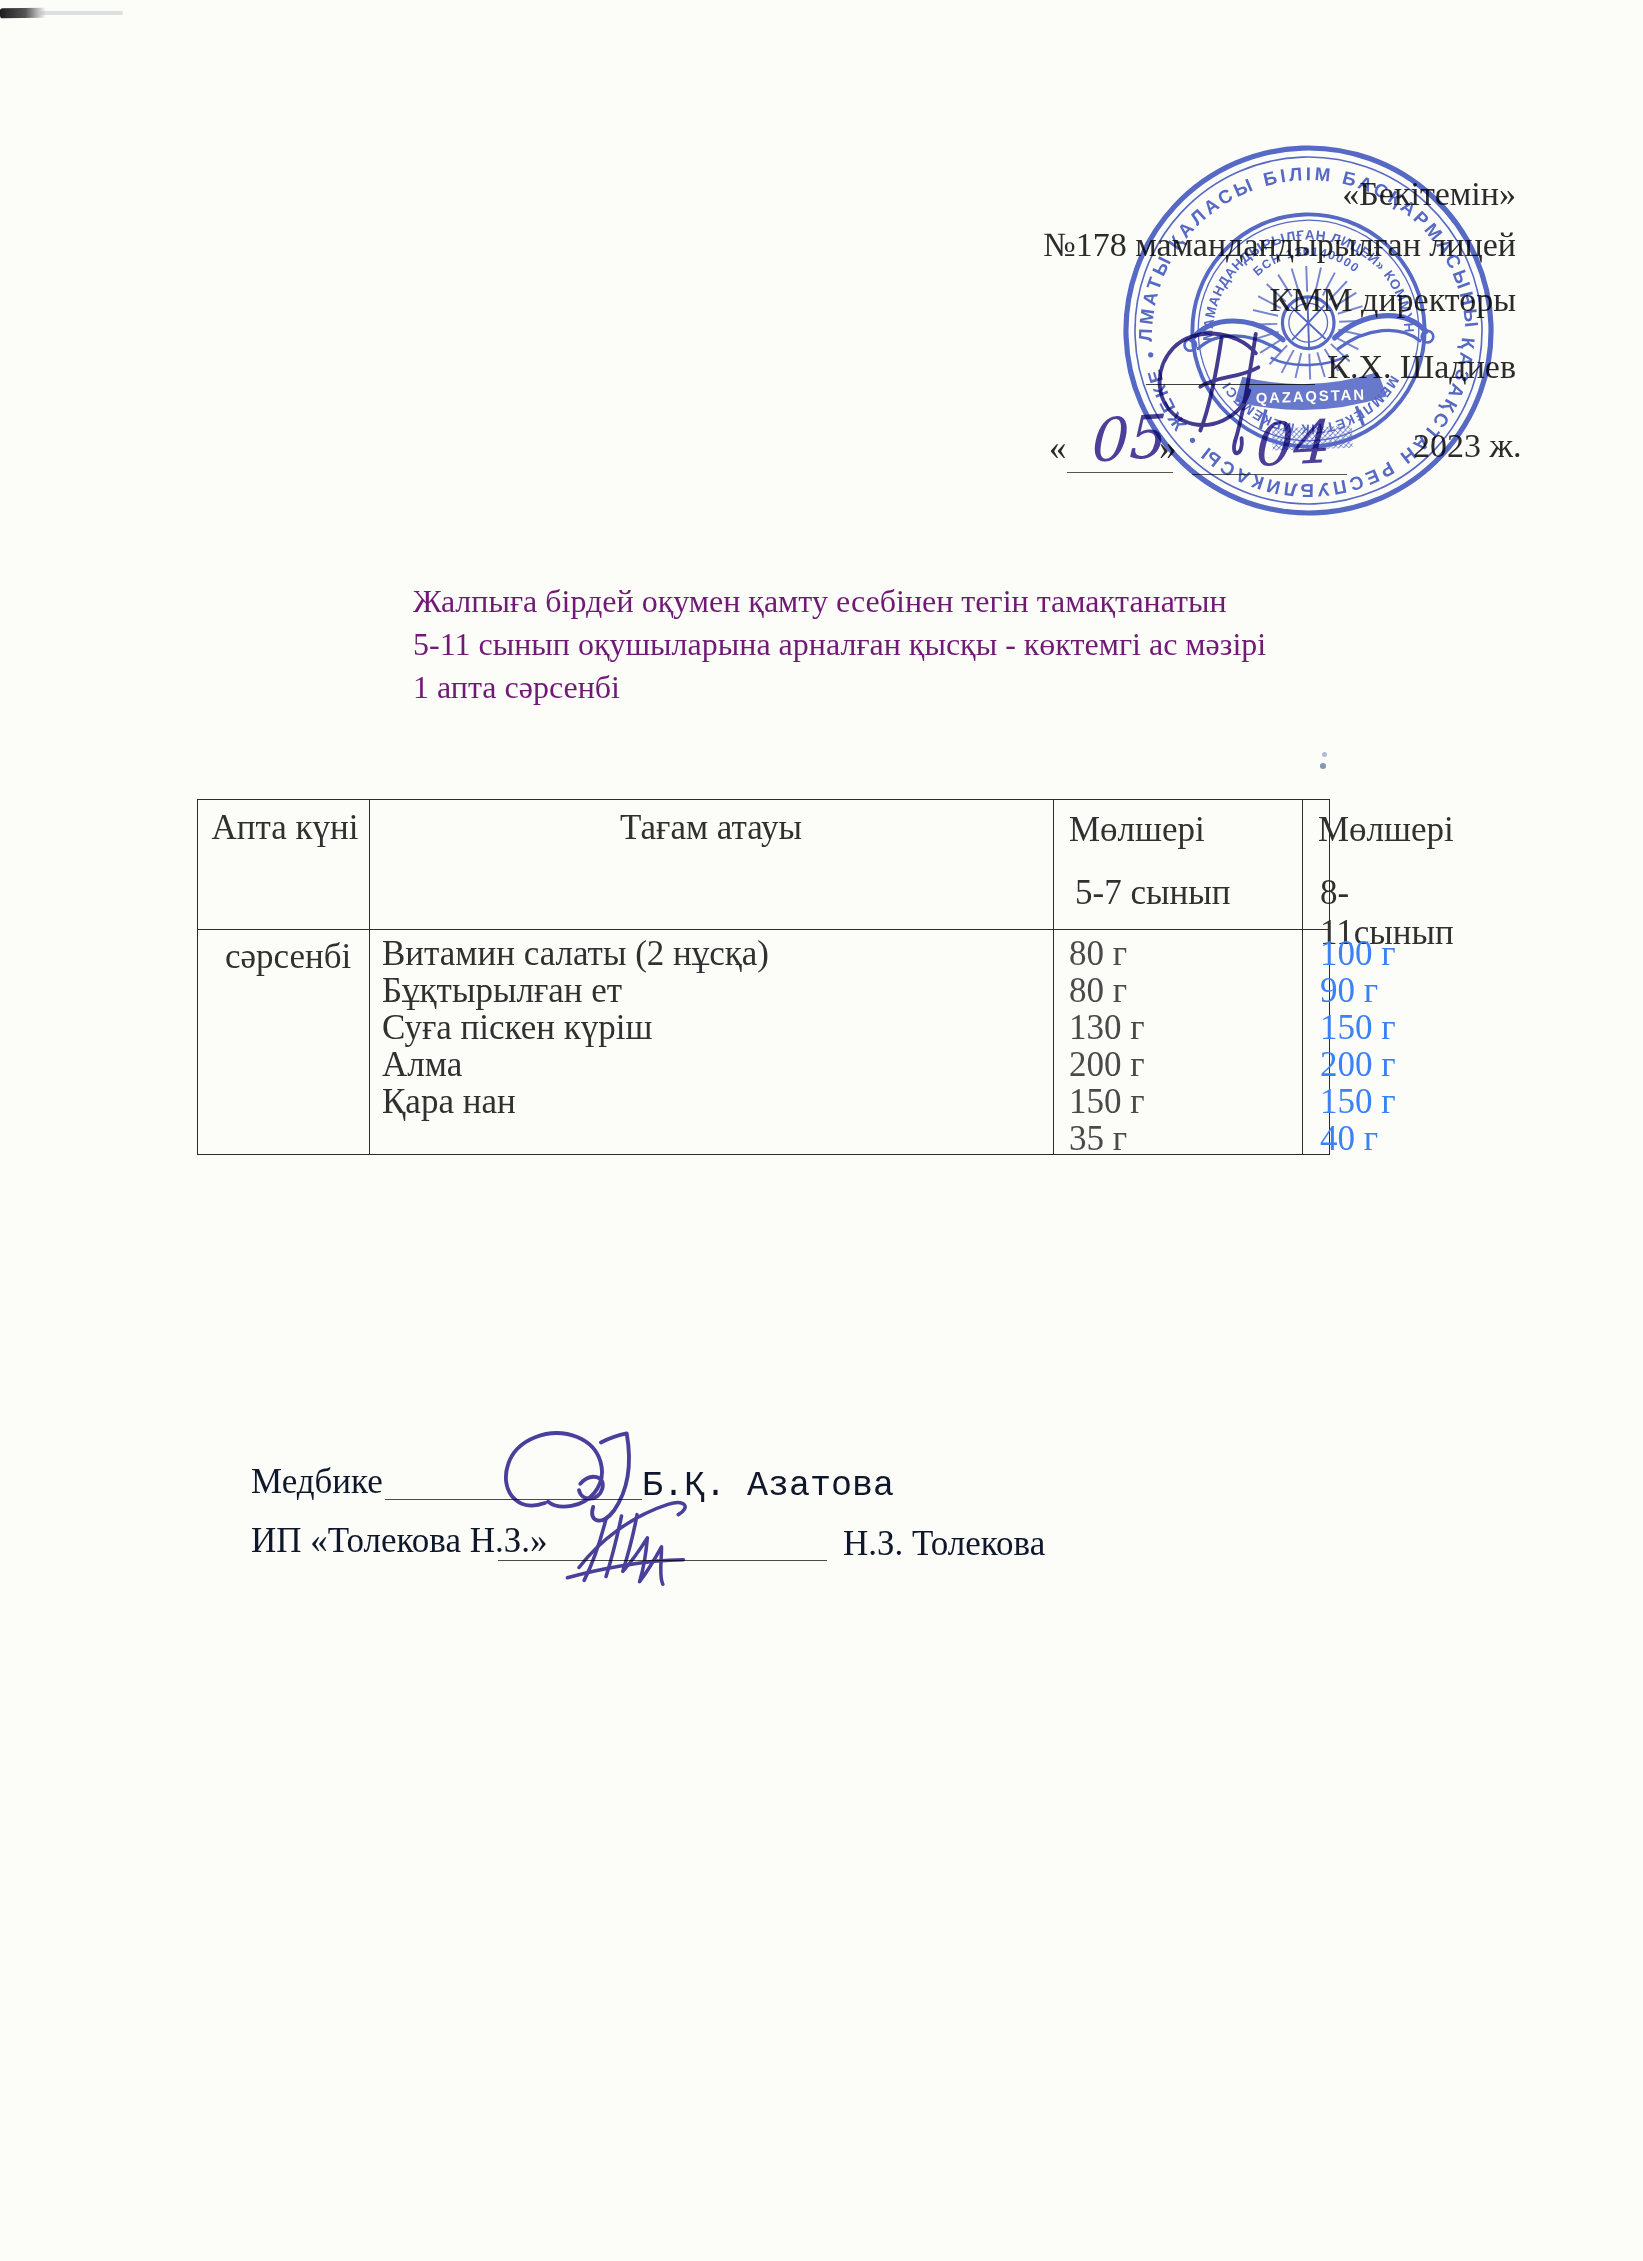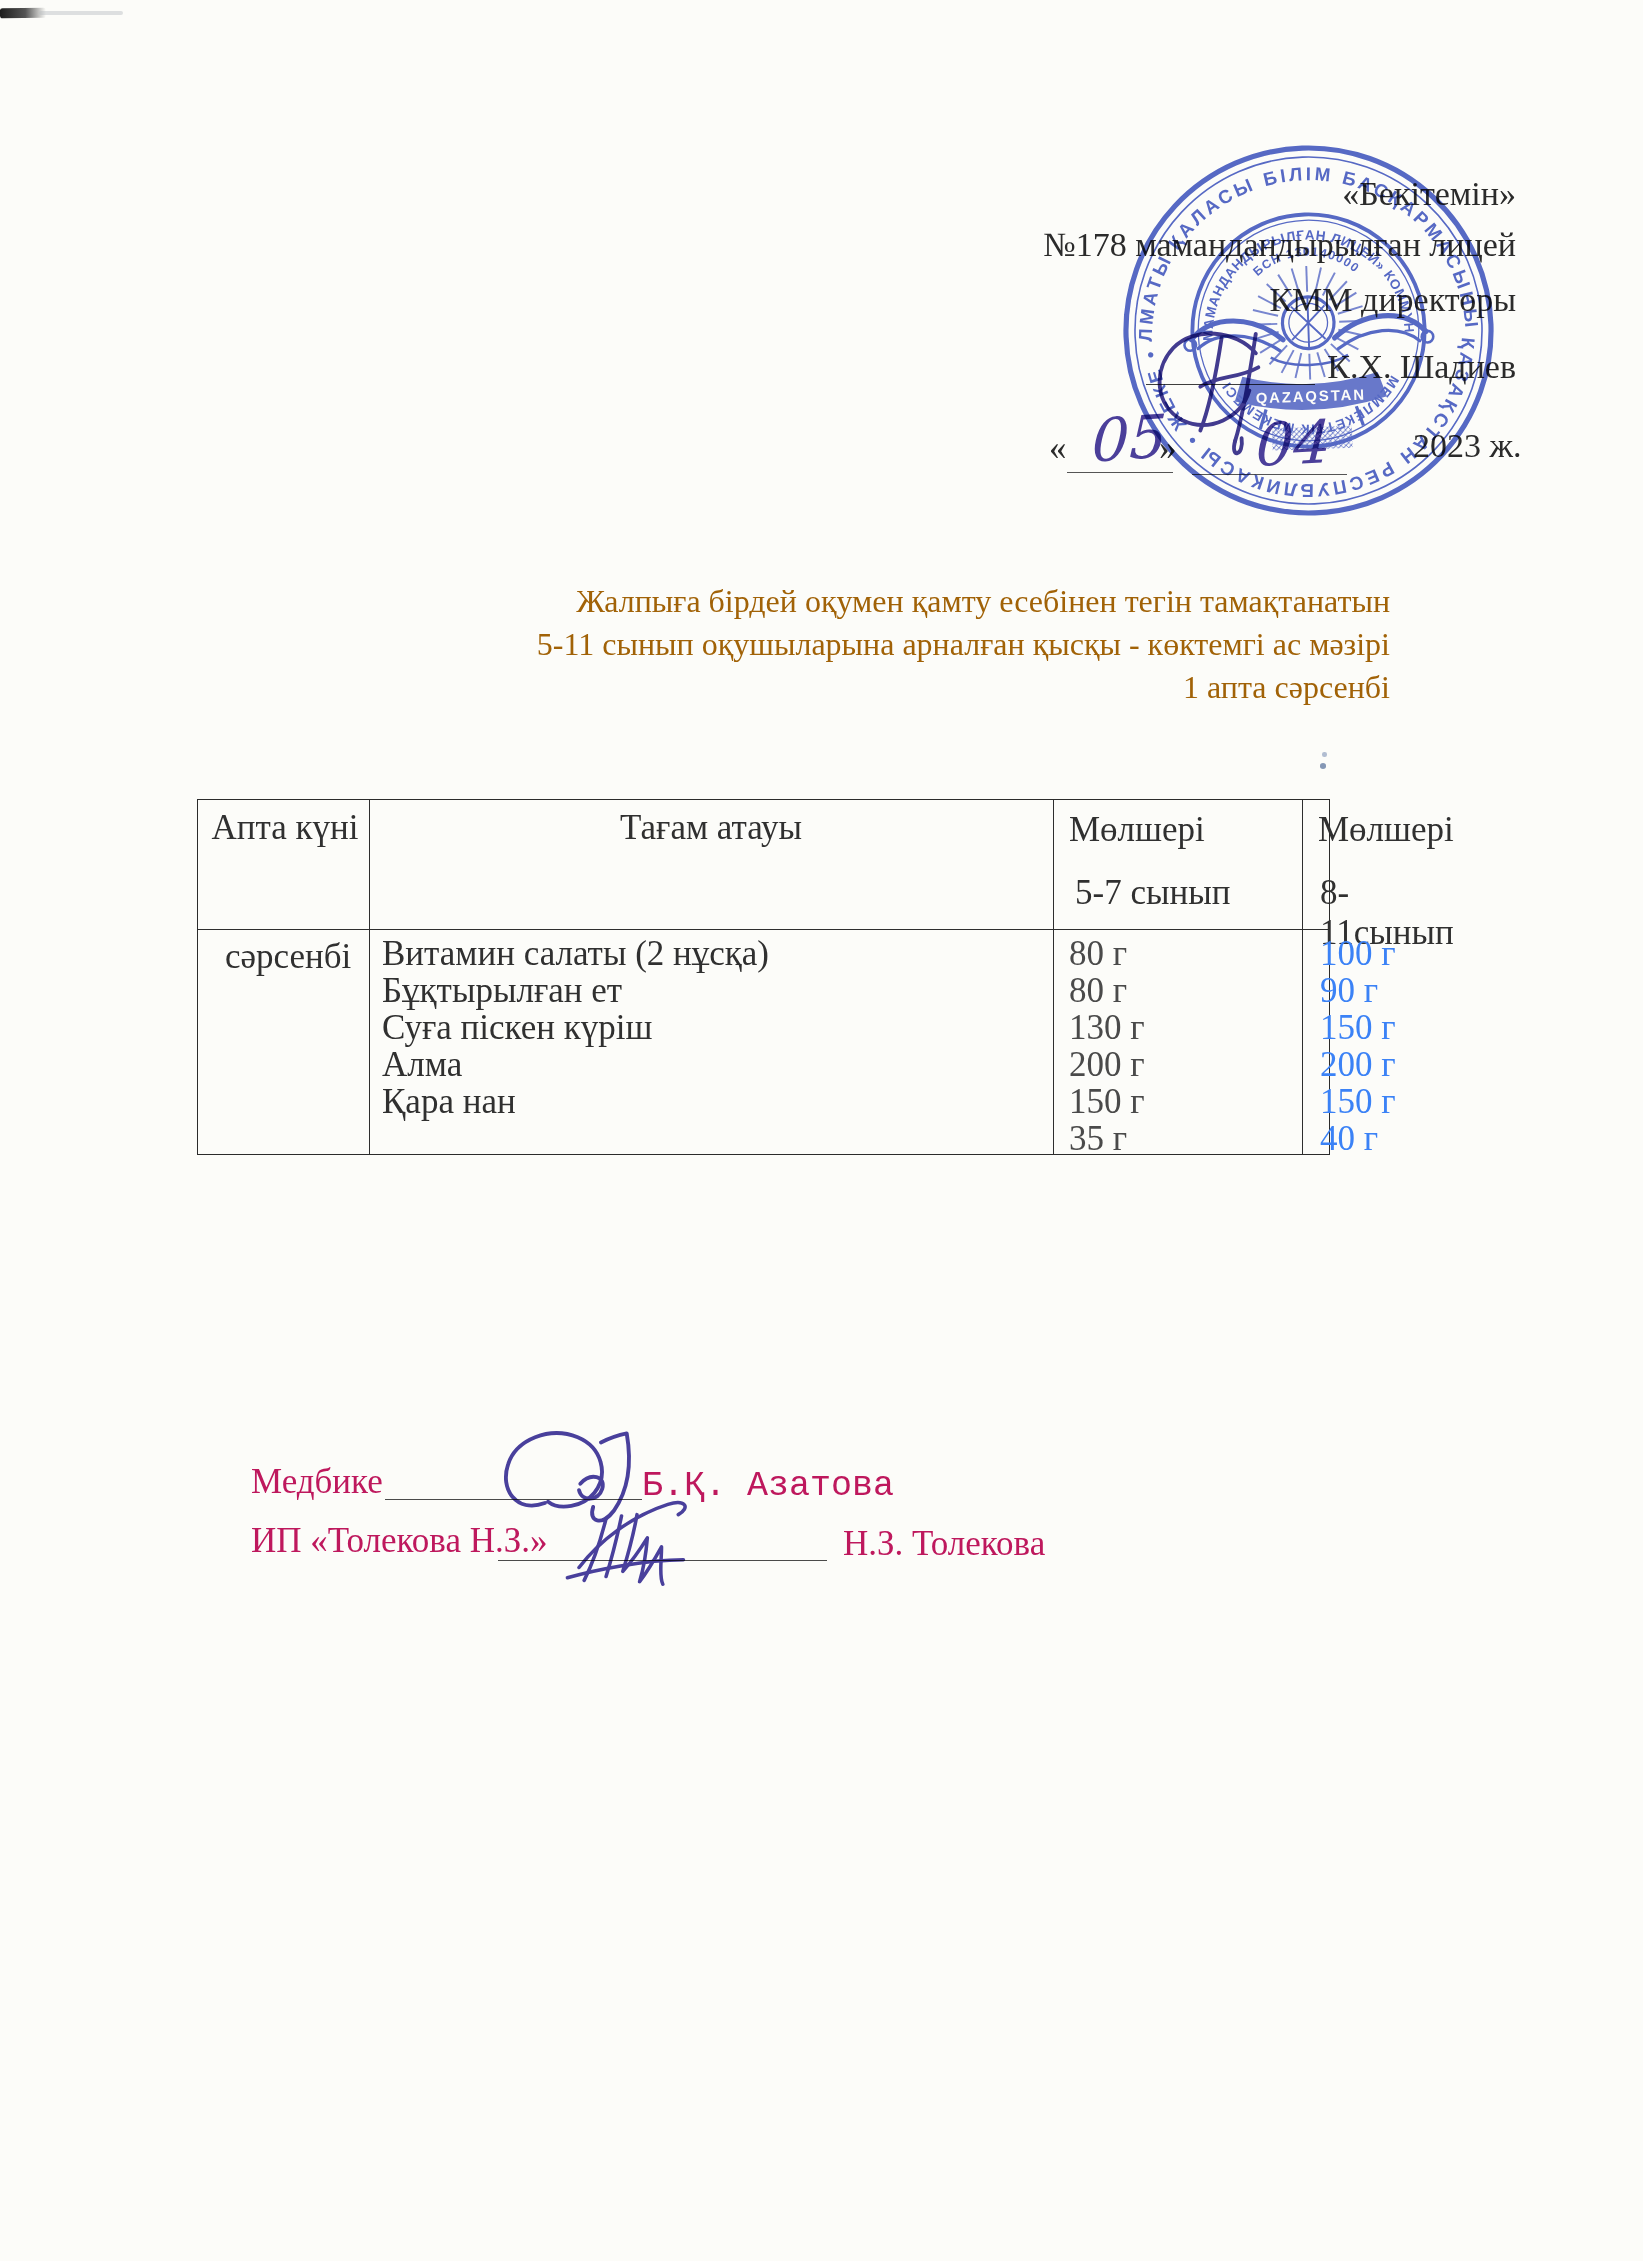--- a/index.html
+++ b/index.html
@@ -27,37 +27,37 @@
   .date-q{font-size:35px;color:#2b2b2b;}
   .dq-open{left:1049px;top:428px;}
   .dq-close{left:1159px;top:428px;}
   .date-year{left:1413px;top:427px;font-size:34px;color:#2b2b2b;white-space:nowrap;}
   .date-line1{left:1067px;top:472px;width:106px;border-bottom:1.9px solid #555;}
   .date-line2{left:1192px;top:474px;width:155px;border-bottom:1.9px solid #555;}
   .hand{font-style:italic;color:#4c3f9e;mix-blend-mode:multiply;font-family:"DejaVu Serif",serif;}
   .hand-day{left:1092px;top:404px;font-size:59px;transform:rotate(-4deg) skewX(-6deg);}
   .hand-month{left:1256px;top:409px;font-size:59px;transform:rotate(-3deg) skewX(-6deg);}
   
-  .title{left:413px;top:580px;width:977px;text-align:right;font-size:32px;line-height:43px;color:#a16207;}
+  .title{left:413px;top:580px;width:977px;text-align:left;font-size:32px;line-height:43px;color:#701a75;}
   
   .menu-table{left:197px;top:799px;width:1133px;height:356px;border:1.9px solid #2b2b2b;box-sizing:border-box;font-size:35px;color:#303030;}
   .vline{position:absolute;top:0;bottom:0;width:1.3px;background:#2e2e2e;}
   .v1{left:171px;} .v2{left:855px;} .v3{left:1104px;}
   .hline{position:absolute;left:0;right:0;top:129px;height:1.3px;background:#2e2e2e;}
   .th-day{left:13.5px;top:7.7px;}
   .th-dish{left:171px;top:7.7px;width:684px;text-align:center;}
   .th-p1a{left:871px;top:10.3px;} .th-p1b{left:877px;top:73px;}
   .th-p2a{left:1120px;top:10.3px;} .th-p2b{left:1122px;top:73px;}
   .td-day{left:27px;top:137px;}
   .col-lines{position:absolute;top:135px;line-height:37px;white-space:nowrap;}
   .dishes{left:184px;}
   .p57{left:871px;color:#4a4a4a;}
   .p811{left:1122px;color:#3b82f6;}
   
-  .sig-text{font-size:35px;color:#be185d;white-space:nowrap;}
+  .sig-text{font-size:35px;color:#0f172a;white-space:nowrap;}
   .s-role1{left:251px;top:1462px;}
   .s-name1{left:642px;top:1466px;font-family:Liberation Mono, monospace;}
   .s-role2{left:251px;top:1521px;}
   .s-name2{left:843px;top:1524px;}
   .s-line1{left:385px;top:1499px;width:257px;border-bottom:1.9px solid #4a4a4a;}
   .s-line2{left:498px;top:1560px;width:329px;border-bottom:1.9px solid #4a4a4a;}
   
   .stamp{left:1115px;top:137px;width:387px;height:387px;mix-blend-mode:multiply;opacity:.93;transform:rotate(-2deg);}
   .ink{position:absolute;left:0;top:0;width:1644px;height:2261px;mix-blend-mode:multiply;pointer-events:none;}
 </style>

